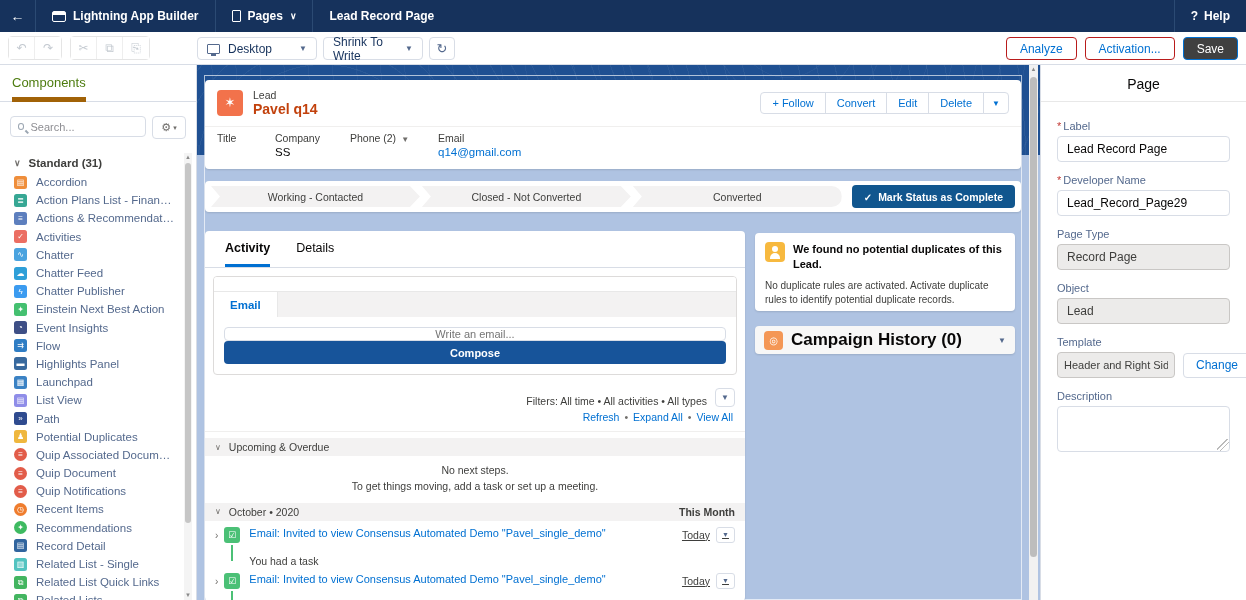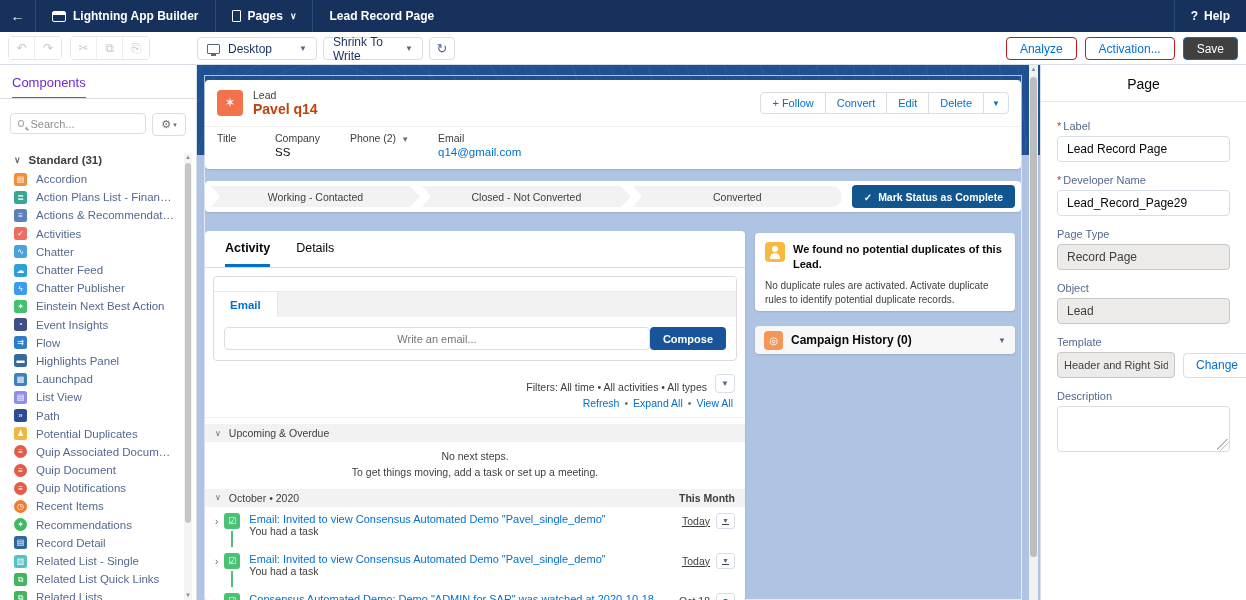--- a/index.html
+++ b/index.html
@@ -31,21 +31,21 @@
   .tb-right { position:absolute; right:8px; top:5px; display:flex; gap:8px; }
   .btn { height:23px; padding:0 13px; border-radius:4px; border:1px solid #b91c1c; background:#fff; color:#0070d2; font-size:12px; cursor:pointer; }
   .btn.brand { background:#404040; border-color:#0070d2; color:#fff; }
 
   
   .main { display:flex; height:535px; }
 
   
   .comp-panel { width:197px; background:#fff; border-right:1px solid #d8dde6; position:relative; overflow:hidden; }
   .comp-tab-row { border-bottom:1px solid #d8dde6; padding:10px 12px 8px; }
-  .comp-tab { color:#6d28d9; font-size:13px; display:inline-block; padding-bottom:7px; border-bottom:1px solid #a16207; margin-bottom:-9px; cursor:pointer; }
+  .comp-tab { color:#4d7c0f; font-size:13px; display:inline-block; padding-bottom:7px; border-bottom:5px solid #a16207; margin-bottom:-9px; cursor:pointer; }
   .comp-search-row { display:flex; gap:6px; padding:14px 10px 10px; }
   .search-box { flex:1; height:21px; border:1px solid #d8dde6; border-radius:4px; display:flex; align-items:center; padding:0 7px; gap:6px; }
   .mag { width:7px; height:7px; border:1.5px solid #9aa5b1; border-radius:50%; position:relative; display:inline-block; }
   .mag::after { content:""; position:absolute; width:4px; height:1.5px; background:#9aa5b1; transform:rotate(45deg); left:6px; top:7px; }
   .search-box input { border:none; outline:none; width:100%; font-size:11px; color:#3e3e3c; font-family:inherit; }
   .search-box input::placeholder { color:#8e8e93; }
   .gear-btn { width:34px; height:23px; border:1px solid #d8dde6; border-radius:4px; background:#fff; color:#706e6b; font-size:11px; display:flex; align-items:center; justify-content:center; gap:2px; cursor:pointer; }
   .group-hdr { display:flex; align-items:center; gap:8px; padding:8px 10px 4px 14px; font-weight:bold; font-size:11.5px; color:#3e3e3c; }
   .group-hdr .chev { font-size:9px; color:#706e6b; }
   .comp-list { padding-left:14px; }
@@ -96,55 +96,55 @@
   .mark-btn .ck { margin-right:6px; font-size:10px; }
 
   .activity-card { left:8px; top:166px; width:540px; height:370px; overflow:hidden; }
   .act-tabs { display:flex; gap:26px; padding:10px 20px 0; border-bottom:1px solid #d8dde6; }
   .act-tab { font-size:12.5px; color:#080707; padding-bottom:9px; cursor:pointer; }
   .act-tab.active { border-bottom:3px solid #0070d2; font-weight:bold; }
   .publisher { margin:8px; border:1px solid #dddbda; border-radius:4px; overflow:hidden; }
   .pub-top { height:14px; background:#fff; }
   .pub-tabstrip { background:#f3f2f2; display:flex; height:26px; border-top:1px solid #e8e8e8; }
   .pub-tab { background:#fff; color:#0070d2; font-size:11.5px; font-weight:bold; padding:0 16px; display:flex; align-items:center; border-right:1px solid #e8e8e8; cursor:pointer; }
-  .pub-body { display:flex; padding:10px; }
+  .pub-body { display:flex; padding:10px;flex-direction:column; }
   .email-input { flex:1; height:23px; border:1px solid #d8dde6; border-radius:4px; font-size:11px; text-align:center; color:#706e6b; outline:none; font-family:inherit; }
   .compose-btn { height:23px; padding:0 13px; border:none; border-radius:4px; background:#17549a; color:#fff; font-size:11px; font-weight:bold; cursor:pointer; }
   .filters-row { display:flex; justify-content:flex-end; align-items:flex-end; gap:8px; padding:5px 10px 2px; font-size:10.5px; color:#3e3e3c; }
   .funnel-btn { width:20px; height:19px; border:1px solid #d8dde6; border-radius:4px; background:#fff; color:#54698d; font-size:8px; cursor:pointer; }
   .links-row { display:flex; justify-content:flex-end; gap:5px; padding:2px 12px 8px; font-size:10.5px; border-bottom:1px solid #f0efee; }
   .links-row a { color:#0070d2; text-decoration:none; cursor:pointer; }
   .links-row .sep { color:#706e6b; }
   .sect { display:flex; align-items:center; background:#f3f2f2; height:18px; padding:0 10px; gap:8px; font-size:10.5px; color:#3e3e3c; margin-top:6px; }
   .sect .chev { font-size:8px; color:#706e6b; }
   .sect .right { margin-left:auto; font-weight:bold; }
   .empty { text-align:center; font-size:10.5px; color:#3e3e3c; padding:7px 0 2px; line-height:1.5; }
   .tl-item { display:flex; align-items:flex-start; padding:6px 10px 0 10px; position:relative; }
   .tl-exp { font-size:10px; color:#706e6b; margin:3px 6px 0 0; cursor:pointer; }
   .tl-ico-wrap { display:flex; flex-direction:column; align-items:center; margin-right:9px; }
   .tl-icon { width:16px; height:16px; border-radius:3px; background:#4bc076; color:#fff; font-size:9px; line-height:16px; text-align:center; }
   .tl-line { width:2px; height:16px; background:#4bc076; margin-top:2px; }
   .tl-main { flex:1; min-width:0; }
   .tl-title { font-size:11px; color:#0070d2; white-space:nowrap; overflow:hidden; text-overflow:ellipsis; cursor:pointer; }
-  .tl-sub { font-size:10.5px; color:#3e3e3c; margin-top:0; }
+  .tl-sub { font-size:10.5px; color:#3e3e3c; margin-top:16px; }
   .tl-right { display:flex; align-items:center; gap:6px; margin-left:8px;text-decoration:underline; }
   .tl-date { font-size:10.5px; color:#3e3e3c; }
   .tl-dd { width:19px; height:16px; border:1px solid #d8dde6; border-radius:3px; background:#fff; font-size:7px; color:#54698d; cursor:pointer; }
 
   .dup-card { left:558px; top:168px; width:260px; height:78px; padding:9px 10px; }
   .dup-head { display:flex; gap:8px; align-items:flex-start; }
   .person-icon { width:20px; height:20px; border-radius:4px; background:#f7b93f; position:relative; flex:none; }
   .person-icon::before { content:""; position:absolute; left:7px; top:4px; width:6px; height:6px; border-radius:50%; background:#fff; }
   .person-icon::after { content:""; position:absolute; left:5px; top:11px; width:10px; height:6px; border-radius:5px 5px 0 0; background:#fff; }
   .dup-title { font-size:11px; font-weight:bold; color:#080707; line-height:1.35; }
   .dup-body { font-size:10px; color:#3e3e3c; margin-top:7px; line-height:1.45; }
 
   .camp-card { left:558px; top:261px; width:260px; height:28px; background:#f7f7f7; display:flex; align-items:center; padding:0 9px; gap:8px; }
   .camp-icon { width:19px; height:19px; border-radius:4px; background:#f49756; color:#fff; font-size:10px; text-align:center; line-height:19px; }
-  .camp-title { font-size:12px; font-weight:bold; color:#080707; }
+  .camp-title { font-size:17px; font-weight:bold; color:#080707; }
   .camp-dd { margin-left:auto; font-size:8px; color:#54698d; cursor:pointer; }
 
   .canvas-sb { position:absolute; right:2px; top:0; bottom:0; width:9px; background:#f1f1f1; }
   .canvas-sb .thumb { position:absolute; top:12px; height:480px; left:1px; width:7px; background:#bdbdbd; border-radius:4px; }
   .canvas-sb .arr { position:absolute; top:1px; width:9px; text-align:center; font-size:6px; color:#8a8a8a; }
 
   
   .props { width:206px; background:#fff; border-left:1px solid #d8dde6; padding:0; overflow:hidden; }
   .props-title { font-size:14px; color:#080707; padding:11px 16px 9px; border-bottom:1px solid #e8e8e8;text-align:center; }
   .props-body { padding:6px 16px; }

